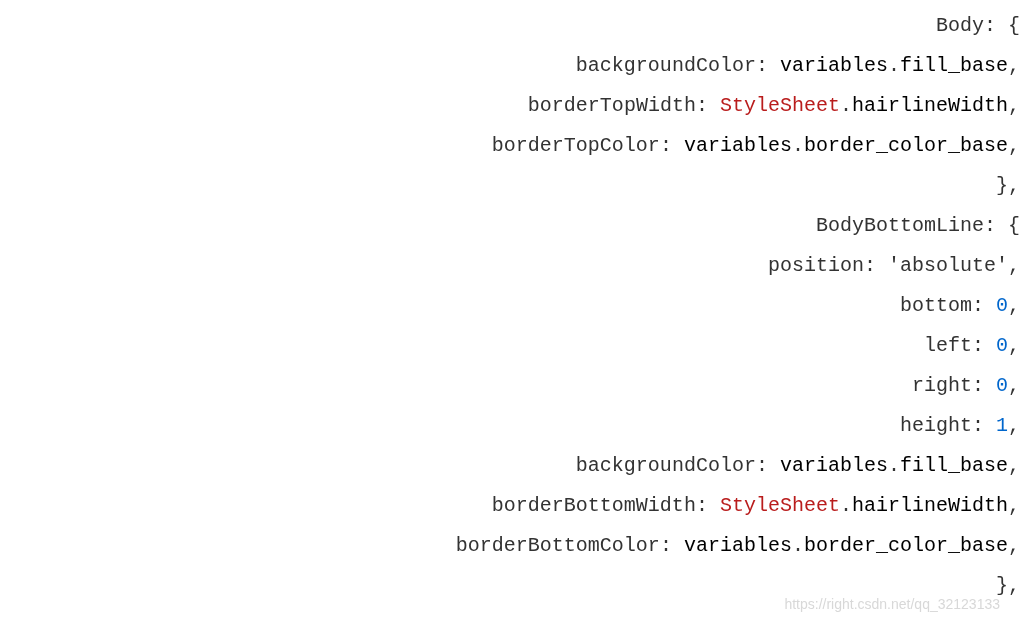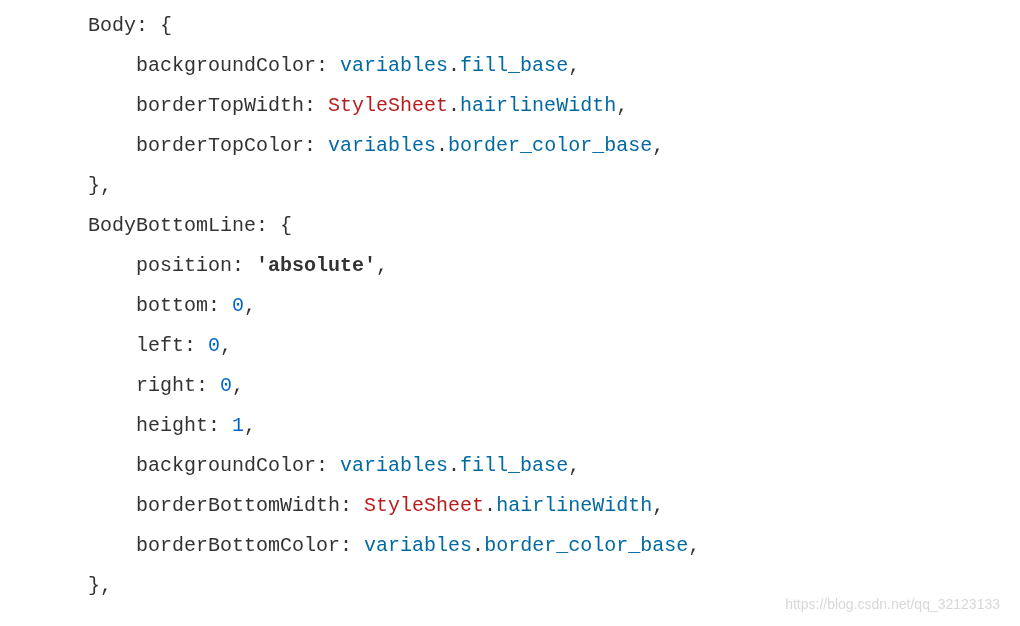--- a/index.html
+++ b/index.html
@@ -22,44 +22,44 @@
     .code-block {
       white-space: pre;
       padding-left: 40px;
       padding-top: 0px;
     }
     .keyword {
       color: #b91c1c;
     }
     .string {
       color: #333333;
-      font-weight: bold;
     }
     .number {
       color: #0066cc;
     }
     .property {
       color: #333333;
     }
     .punctuation {
       color: #333333;
     }
     .identifier {
-      color: #0369a1;
+      color: #000000;
     }
     .line {
       display: block;
+      text-align: right;
     }
     .watermark {
       position: absolute;
       bottom: 8px;
       right: 20px;
       color: #d8d8d8;
       font-size: 14px;
       font-family: Arial, sans-serif;
     }
   </style>
 </head>
 <body>
 
 <div class="code-block" id="code-container" style="margin-top: -34px;"><span class="line">    </span><span class="line">    <span class="property">Body</span><span class="punctuation">: {</span></span><span class="line">        <span class="property">backgroundColor</span><span class="punctuation">: </span><span class="identifier">variables</span><span class="punctuation">.</span><span class="identifier">fill_base</span><span class="punctuation">,</span></span><span class="line">        <span class="property">borderTopWidth</span><span class="punctuation">: </span><span class="keyword">StyleSheet</span><span class="punctuation">.</span><span class="identifier">hairlineWidth</span><span class="punctuation">,</span></span><span class="line">        <span class="property">borderTopColor</span><span class="punctuation">: </span><span class="identifier">variables</span><span class="punctuation">.</span><span class="identifier">border_color_base</span><span class="punctuation">,</span></span><span class="line">    <span class="punctuation">},</span></span><span class="line">    <span class="property">BodyBottomLine</span><span class="punctuation">: {</span></span><span class="line">        <span class="property">position</span><span class="punctuation">: </span><span class="string">'absolute'</span><span class="punctuation">,</span></span><span class="line">        <span class="property">bottom</span><span class="punctuation">: </span><span class="number">0</span><span class="punctuation">,</span></span><span class="line">        <span class="property">left</span><span class="punctuation">: </span><span class="number">0</span><span class="punctuation">,</span></span><span class="line">        <span class="property">right</span><span class="punctuation">: </span><span class="number">0</span><span class="punctuation">,</span></span><span class="line">        <span class="property">height</span><span class="punctuation">: </span><span class="number">1</span><span class="punctuation">,</span></span><span class="line">        <span class="property">backgroundColor</span><span class="punctuation">: </span><span class="identifier">variables</span><span class="punctuation">.</span><span class="identifier">fill_base</span><span class="punctuation">,</span></span><span class="line">        <span class="property">borderBottomWidth</span><span class="punctuation">: </span><span class="keyword">StyleSheet</span><span class="punctuation">.</span><span class="identifier">hairlineWidth</span><span class="punctuation">,</span></span><span class="line">        <span class="property">borderBottomColor</span><span class="punctuation">: </span><span class="identifier">variables</span><span class="punctuation">.</span><span class="identifier">border_color_base</span><span class="punctuation">,</span></span><span class="line">    <span class="punctuation">},</span></span></div>
 
-<div class="watermark">https://blog.csdn.net/qq_32123133</div>
+<div class="watermark">https://right.csdn.net/qq_32123133</div>
 
 </body></html>

